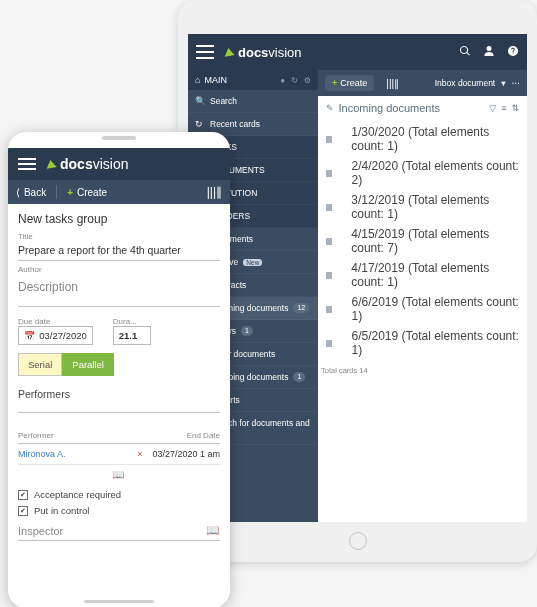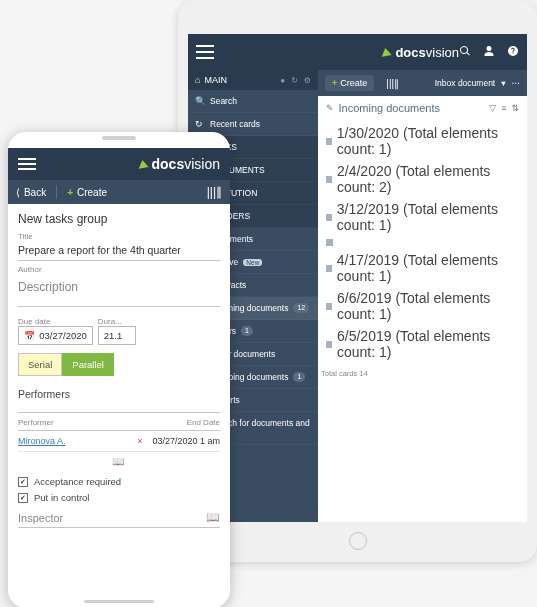--- a/index.html
+++ b/index.html
@@ -7,21 +7,21 @@
 
 
 .tablet { position: absolute; left: 178px; top: 0; width: 359px; height: 562px; background: #f0f0f0; border-radius: 18px; box-shadow: 0 2px 10px rgba(0,0,0,0.15); padding: 34px 10px 40px 10px; }
 .tablet-circle { position: absolute; bottom: 12px; left: 50%; transform: translateX(-50%); width: 18px; height: 18px; border: 1.5px solid #c4c4c4; border-radius: 50%; }
 .tablet-screen { width: 100%; height: 100%; background: #fff; display: flex; flex-direction: column; overflow: hidden; }
 
 
 .t-header { background: #2a3b4f; color: #fff; display: flex; align-items: center; padding: 6px 8px; height: 36px; }
 .t-hamburger { width: 18px; height: 14px; margin-right: 10px; display: flex; flex-direction: column; justify-content: space-between; cursor: pointer; }
 .t-hamburger span { height: 2px; background: #fff; }
-.brand { display: flex; align-items: center; flex: 1; font-size: 14px; justify-content: flex-end; }
+.brand { display: flex; align-items: center; flex: 1; font-size: 14px; }
 .brand-tri { width: 0; height: 0; border-left: 5px solid transparent; border-right: 5px solid transparent; border-bottom: 8px solid #9acb3c; margin-right: 4px; transform: rotate(-10deg); }
 .brand-text { font-weight: 400; font-size: 13px; }
 .brand-text b { font-weight: 600; }
 .t-hdr-icons { display: flex; gap: 12px; align-items: center; font-size: 13px; }
 
 .t-body { flex: 1; display: flex; min-height: 0; }
 
 
 .t-sidebar { width: 130px; background: #3a4c61; color: #fff; font-size: 8.5px; display: flex; flex-direction: column; overflow: hidden; }
 .t-sb-top { background: #2a3b4f; padding: 5px 7px; font-size: 9px; display: flex; align-items: center; justify-content: space-between; }
@@ -39,21 +39,21 @@
 .t-toolbar { background: #3a4c61; color: #fff; padding: 5px 7px; display: flex; align-items: center; gap: 12px; }
 .t-create { background: #4a5c70; border-radius: 3px; padding: 3px 7px; display: flex; align-items: center; gap: 3px; }
 .t-toolbar .plus { color: #9acb3c; font-weight: bold; }
 .t-toolbar .rest { margin-left: auto; display: flex; gap: 6px; align-items: center; font-size: 8.5px; }
 .t-title-row { padding: 6px 8px; display: flex; align-items: center; gap: 5px; color: #5a6c80; }
 .t-title-row .tt { font-size: 11px; flex: 1; }
 .t-title-row .tico { font-size: 9px; color: #6a7c90; }
 .t-cols { padding: 2px 8px; display: flex; gap: 10px; font-size: 7.5px; color: #888; }
 .t-cols span:first-child { width: 28px; }
 .t-list { padding: 2px 8px; }
-.t-row { padding: 3px 0; display: flex; align-items: center; gap: 5px; font-size: 14px; color: #444; }
+.t-row { padding: 3px 0; display: flex; align-items: center; gap: 19px; font-size: 12px; color: #444; }
 .t-row .sq { width: 7px; height: 7px; background: #a8b2bc; }
 .t-total { padding: 4px 3px; font-size: 7.5px; color: #888; }
 
 
 .phone { position: absolute; left: 8px; top: 132px; width: 222px; height: 476px; background: #fff; border-radius: 18px; box-shadow: 0 2px 14px rgba(0,0,0,0.25); overflow: hidden; z-index: 2; }
 .phone-notch { position: absolute; top: 4px; left: 50%; transform: translateX(-50%); width: 34px; height: 4px; background: #d0d0d0; border-radius: 3px; }
 .phone-bottom { position: absolute; bottom: 5px; left: 50%; transform: translateX(-50%); width: 70px; height: 3px; background: #d0d0d0; border-radius: 2px; }
 .p-screen { position: absolute; top: 16px; left: 0; right: 0; bottom: 16px; display: flex; flex-direction: column; background: #fff; }
 
 .p-header { background: #2a3b4f; color: #fff; padding: 8px 10px; display: flex; align-items: center; }
@@ -67,36 +67,36 @@
 .p-toolbar .plus { color: #9acb3c; font-weight: bold; }
 .p-toolbar .iconbox { margin-left: auto; }
 
 .p-body { flex: 1; background: #fff; padding: 8px 10px; overflow: hidden; color: #333; }
 .p-title { font-size: 12px; color: #353535; margin-bottom: 6px; }
 .p-label { font-size: 8px; color: #888; margin-top: 4px; display: block; }
 .p-field { border-bottom: 1px solid #c4c4c4; padding: 3px 0 4px 0; font-size: 10.5px; color: #333; min-height: 16px; display: flex; align-items: center; justify-content: space-between; }
 .p-field .icons { color: #888; font-size: 10px; display: flex; gap: 6px; }
 .p-desc { font-size: 12px; color: #888; border-bottom: 1px solid #c4c4c4; padding: 6px 0 12px 0; }
 
-.p-row { display: flex; gap: 5px; margin-top: 6px; }
+.p-row { display: flex; gap: 20px; margin-top: 6px; }
 .p-date-box { border: 1px solid #b8b8b8; padding: 3px 5px; display: flex; align-items: center; gap: 4px; font-size: 9.5px; }
 .p-date-box .cal { font-size: 9px; }
 
 .p-btns { display: flex; gap: 0; margin-top: 8px; }
 .p-btn { padding: 5px 9px; font-size: 9.5px; border: 1px solid #c4c4c4; }
 .p-btn.a { background: #fef9c3; color: #555; }
 .p-btn.b { background: #7fb842; color: #fff; border-color: #7fb842; }
 
 .p-sec { font-size: 10.5px; color: #444; margin-top: 12px; border-bottom: 1px solid #c4c4c4; padding-bottom: 12px; }
 
-.p-table { margin-top: 2px; font-size: 9px; }
+.p-table { margin-top: 15px; font-size: 9px; }
 .p-thead { display: flex; color: #888; font-size: 8px; padding: 3px 0; border-bottom: 1px solid #c4c4c4; }
 .p-thead span:first-child { flex: 1; }
 .p-trow { display: flex; align-items: center; padding: 5px 0; border-bottom: 1px solid #e4e4e4; font-size: 9px; }
-.p-trow .nm { color: #3a7fc4; flex: 1; text-decoration: underline; }
+.p-trow .nm { color: #3a7fc4; flex: 1; }
 .p-trow .x { color: #c44; margin-right: 10px; }
 .p-center-ic { text-align: center; padding: 4px 0; color: #888; font-size: 10px; }
 
 .p-check { display: flex; align-items: center; gap: 6px; font-size: 9.5px; margin-top: 5px; color: #444; }
 .p-check .box { width: 10px; height: 10px; border: 1px solid #6a6a6a; display: flex; align-items: center; justify-content: center; font-size: 7px; }
 
 .p-ins { display: flex; align-items: center; justify-content: space-between; font-size: 11px; color: #888; margin-top: 8px; border-bottom: 1px solid #c4c4c4; padding-bottom: 3px; }
 
 svg.icon { width: 12px; height: 12px; fill: currentColor; }
 </style>
@@ -240,20 +240,21 @@
           <div class="t-row">
               <span class="sq"></span>
               <span>2/4/2020 (Total elements count: 2)</span>
             </div>
           <div class="t-row">
               <span class="sq"></span>
               <span>3/12/2019 (Total elements count: 1)</span>
             </div>
           <div class="t-row">
               <span class="sq"></span>
+              <span>4/15/2019 (Total elements count: 7)</span>
             </div>
           <div class="t-row">
               <span class="sq"></span>
               <span>4/17/2019 (Total elements count: 1)</span>
             </div>
           <div class="t-row">
               <span class="sq"></span>
               <span>6/6/2019 (Total elements count: 1)</span>
             </div>
           <div class="t-row">
@@ -313,21 +314,21 @@
       <div class="p-row">
         <div>
           <span class="p-label">Due date</span>
           <div class="p-date-box">
               <span class="cal">📅</span>
               <span>03/27/2020</span>
             </div>
         </div>
         <div>
           <span class="p-label">Dura...</span>
-          <div class="p-date-box" style="min-width:38px;">
+          <div class="p-date-box" style="min-width:38px;font-weight:bold;">
               <span>21.1</span>
             </div>
         </div>
       </div>
 
       <div class="p-btns">
         <div class="p-btn a">Serial</div>
         <div class="p-btn b">Parallel</div>
       </div>
 

